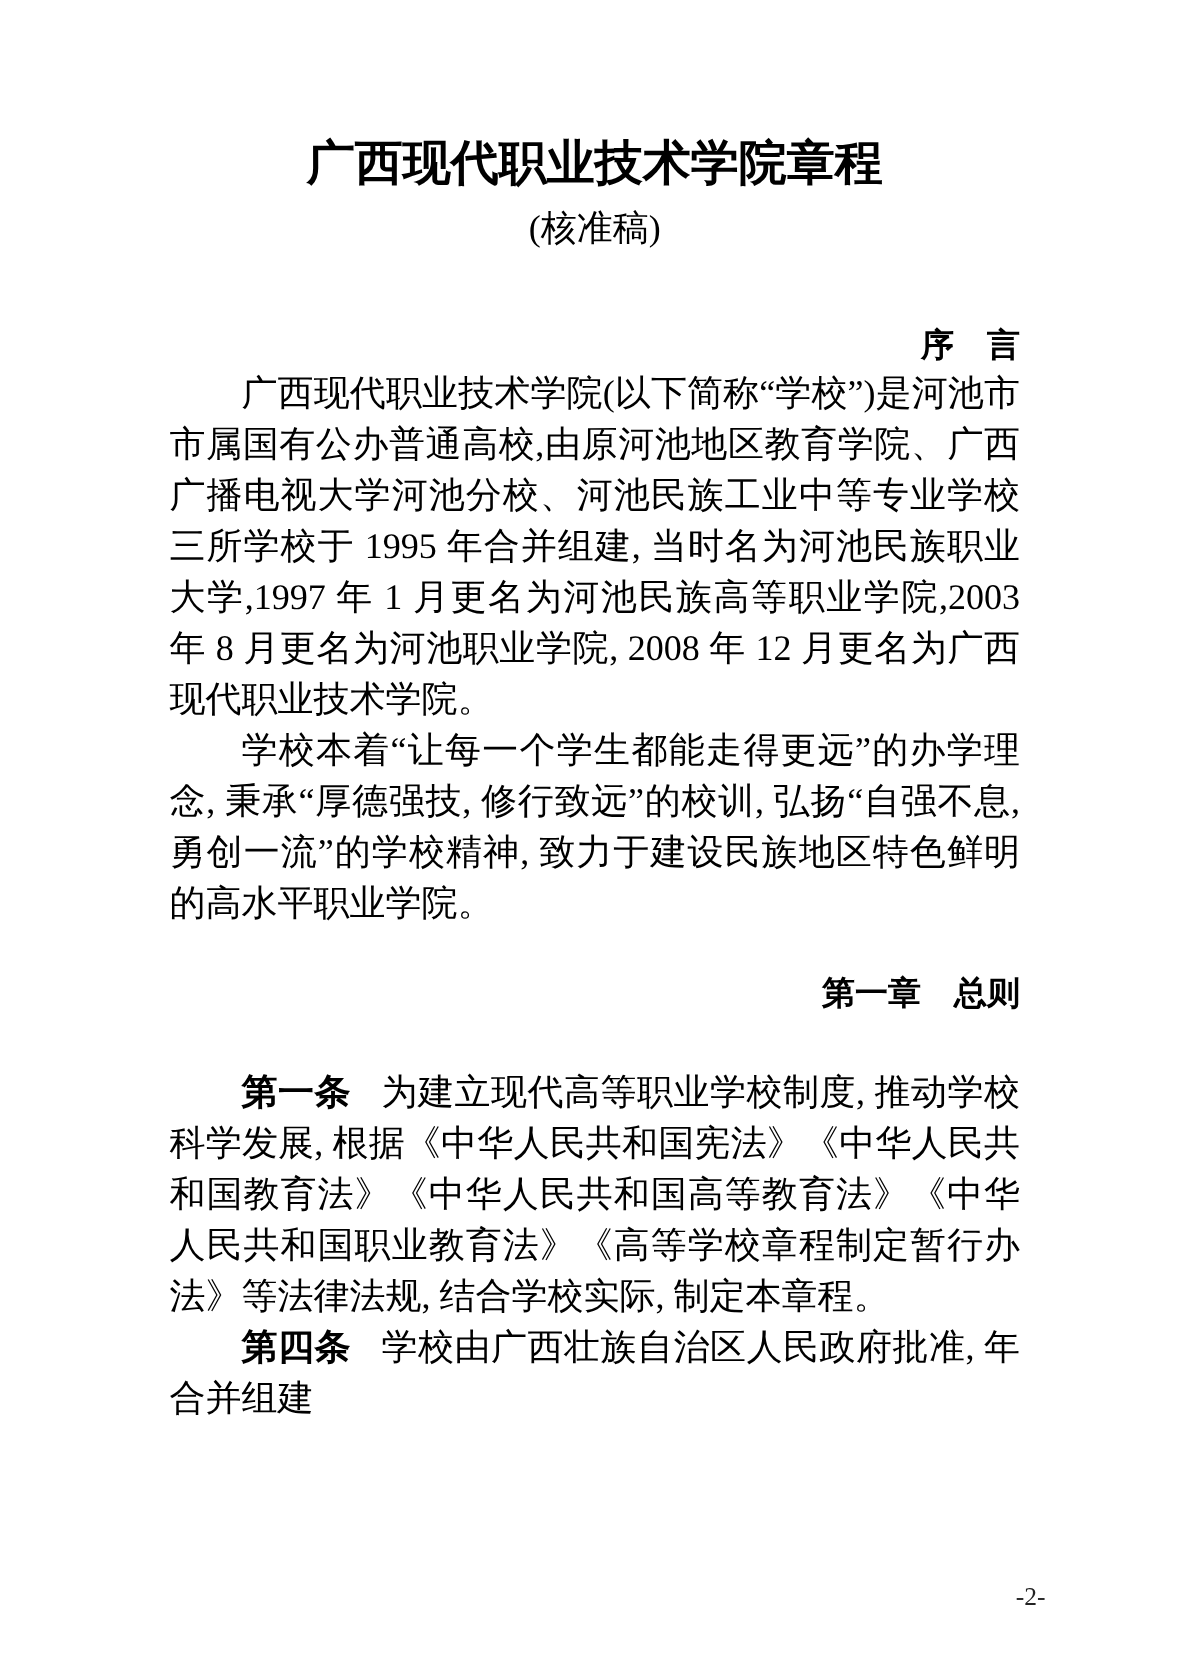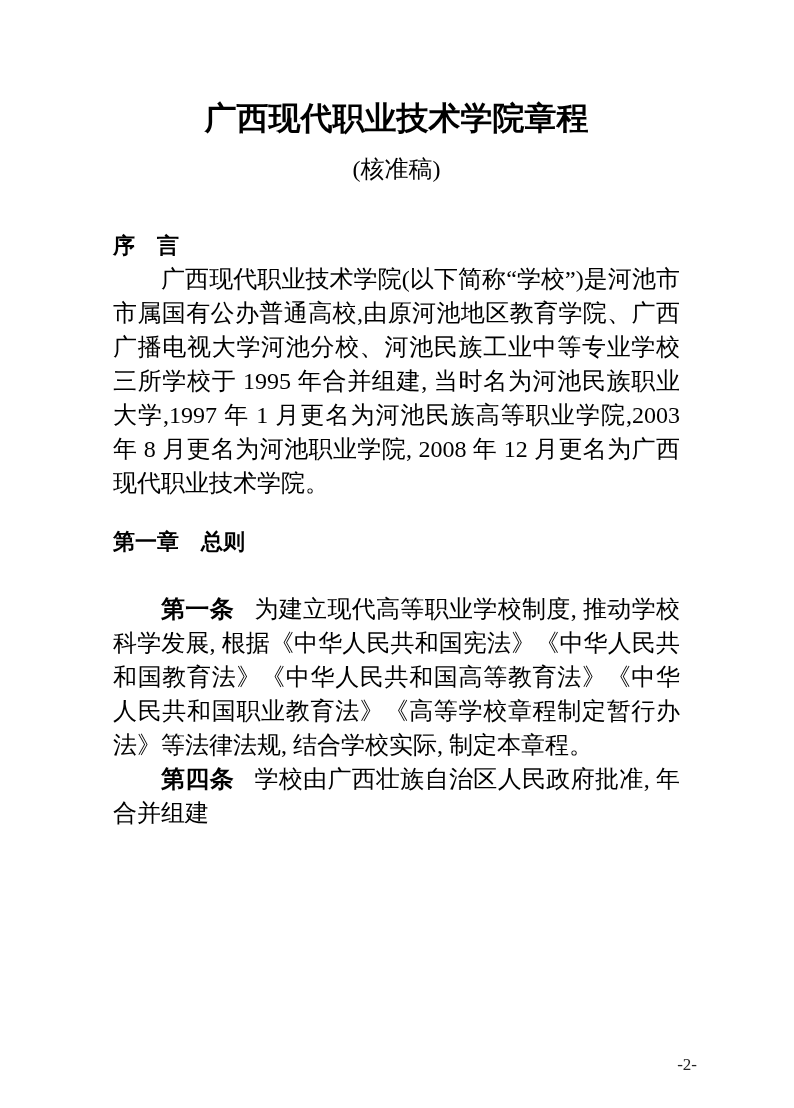--- a/index.html
+++ b/index.html
@@ -13,38 +13,38 @@
     height: 1108px;
     margin: 0 auto;
     background: #ffffff;
     box-sizing: border-box;
     padding: 84px 114px 0 113px;
     overflow: hidden;
     font-family: "Liberation Serif", "DejaVu Serif", serif;
     color: #000000;
   }
   .doc-title {
-    margin: 14px;
+    margin: 4px;
     text-align: center;
     font-family: "Liberation Sans", "DejaVu Sans", sans-serif;
     font-weight: bold;
     font-size: 32px;
     line-height: 40px;
     letter-spacing: 0px;
   }
   .doc-subtitle {
     margin: 8px 0 16px 0;
     text-align: center;
     font-size: 24px;
     line-height: 34px;
     font-weight: normal;
   }
   .section-heading {
     margin: 44px 0 0 0;
-    text-align: left;
+    text-align: right;
     font-family: "Liberation Sans", "DejaVu Sans", sans-serif;
     font-weight: bold;
     font-size: 22px;
     line-height: 32px;
   }
   .chapter-heading {
     margin: 26px 0 34px 0;
   }
   .body-para {
     margin: 0;
@@ -77,20 +77,21 @@
 <div class="page">
 
   <h1 class="doc-title">广西现代职业技术学院章程</h1>
 
   <div class="doc-subtitle">(核准稿)</div>
 
   <h2 class="section-heading">序　言</h2>
 
   <p class="body-para preface-body">广西现代职业技术学院(以下简称“学校”)是河池市市属国有公办普通高校,由原河池地区教育学院、广西广播电视大学河池分校、河池民族工业中等专业学校三所学校于 1995 年合并组建, 当时名为河池民族职业大学,1997 年 1 月更名为河池民族高等职业学院,2003 年 8 月更名为河池职业学院, 2008 年 12 月更名为广西现代职业技术学院。</p>
 
+  <p class="body-para">学校本着“让每一个学生都能走得更远”的办学理念, 秉承“厚德强技, 修行致远”的校训, 弘扬“自强不息, 勇创一流”的学校精神, 致力于建设民族地区特色鲜明的高水平职业学院。</p>
 
   <h2 class="section-heading chapter-heading">第一章　总则</h2>
 
   <p class="body-para"><span class="article-label">第一条</span><span>为建立现代高等职业学校制度, 推动学校科学发展, 根据《中华人民共和国宪法》《中华人民共和国教育法》《中华人民共和国高等教育法》《中华人民共和国职业教育法》《高等学校章程制定暂行办法》等法律法规, 结合学校实际, 制定本章程。</span></p>
 
 
 
   <p class="body-para"><span class="article-label">第四条</span><span>学校由广西壮族自治区人民政府批准, 年合并组建</span></p>
 
   <div class="page-number">-2-</div>

